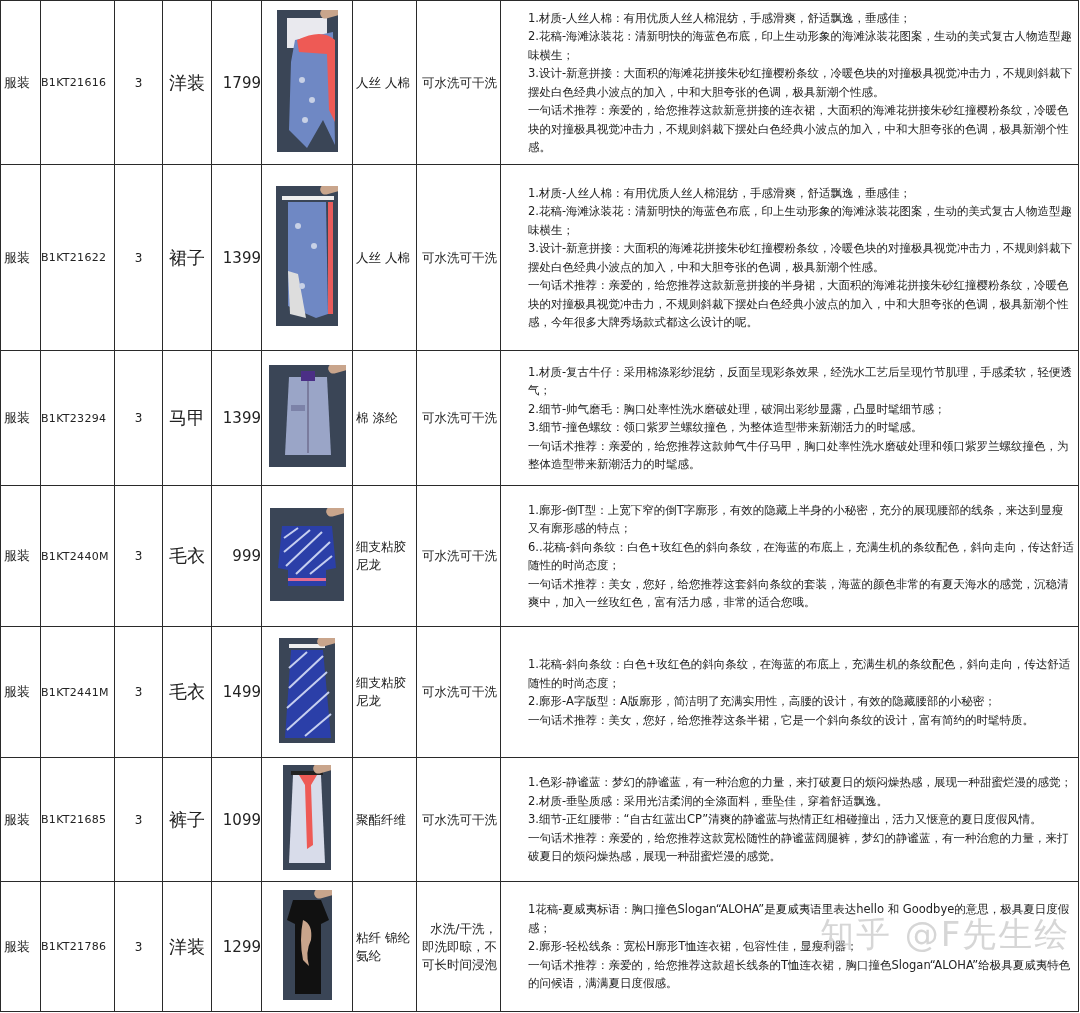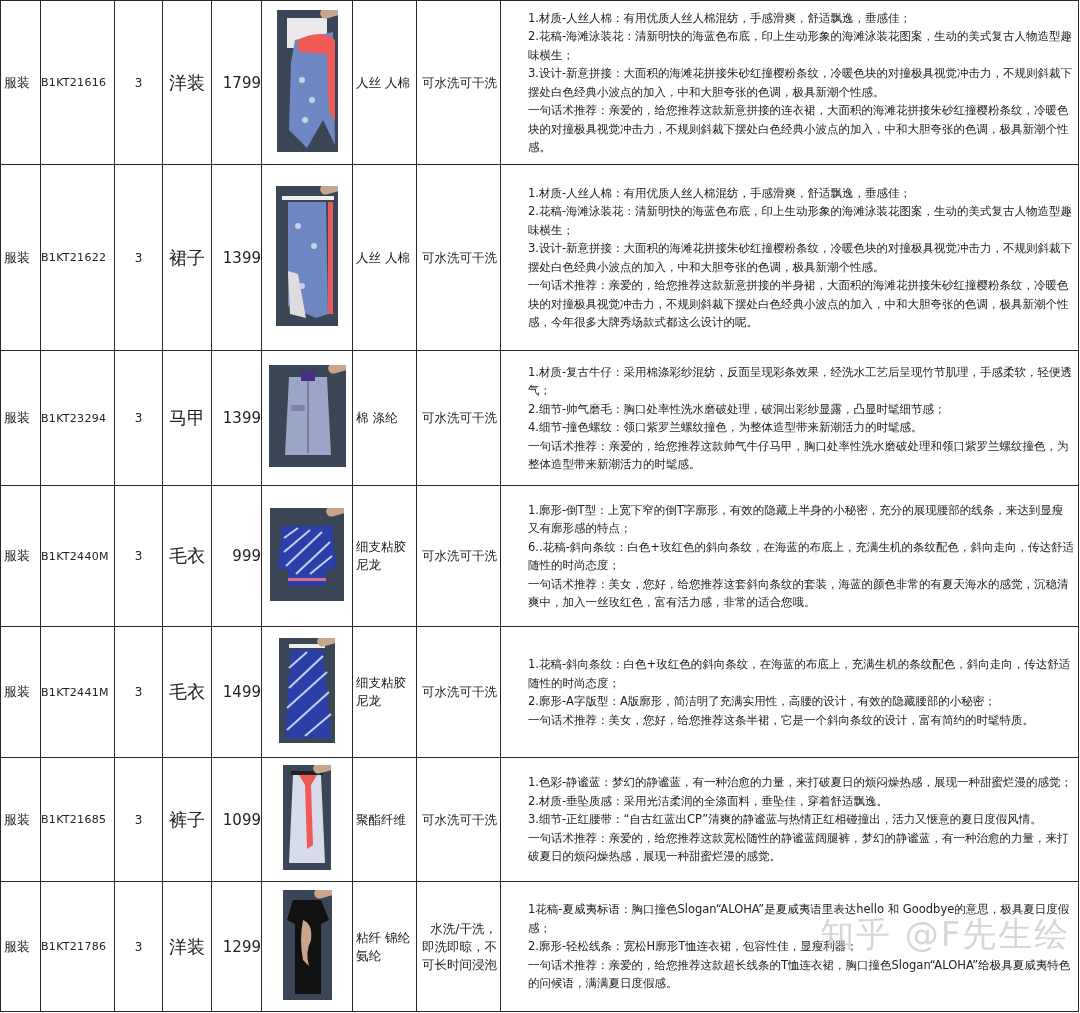--- a/index.html
+++ b/index.html
@@ -100,21 +100,21 @@
               <path d="M20 12 L58 12 L62 90 L16 90 Z" fill="#9aa5c7"></path>
               <rect x="32" y="6" width="14" height="10" fill="#4b2f86"></rect>
               <line x1="39" y1="16" x2="39" y2="88" stroke="#6f6f90" stroke-width="1.5"></line>
               <rect x="22" y="40" width="14" height="6" fill="#7c82a8"></rect>
             </svg><span class="hand"></span></span></td>
     <td class="c-mat"><span>棉 涤纶</span></td>
     <td class="c-care"><span>可水洗可干洗</span></td>
     <td class="c-desc">
           <span class="line">1.材质-复古牛仔：采用棉涤彩纱混纺，反面呈现彩条效果，经洗水工艺后呈现竹节肌理，手感柔软，轻便透气；</span>
           <span class="line">2.细节-帅气磨毛：胸口处率性洗水磨破处理，破洞出彩纱显露，凸显时髦细节感；</span>
-          <span class="line">4.细节-撞色螺纹：领口紫罗兰螺纹撞色，为整体造型带来新潮活力的时髦感。</span>
+          <span class="line">3.细节-撞色螺纹：领口紫罗兰螺纹撞色，为整体造型带来新潮活力的时髦感。</span>
           <span class="line">一句话术推荐：亲爱的，给您推荐这款帅气牛仔马甲，胸口处率性洗水磨破处理和领口紫罗兰螺纹撞色，为整体造型带来新潮活力的时髦感。</span>
         </td>
   </tr>
 
   <tr style="height: 141px;">
     <td class="c-cat"><span>服装</span></td>
     <td class="c-sku"><span>B1KT2440M</span></td>
     <td class="c-qty"><span>3</span></td>
     <td class="c-type"><span>毛衣</span></td>
     <td class="c-price"><span>999</span></td>

